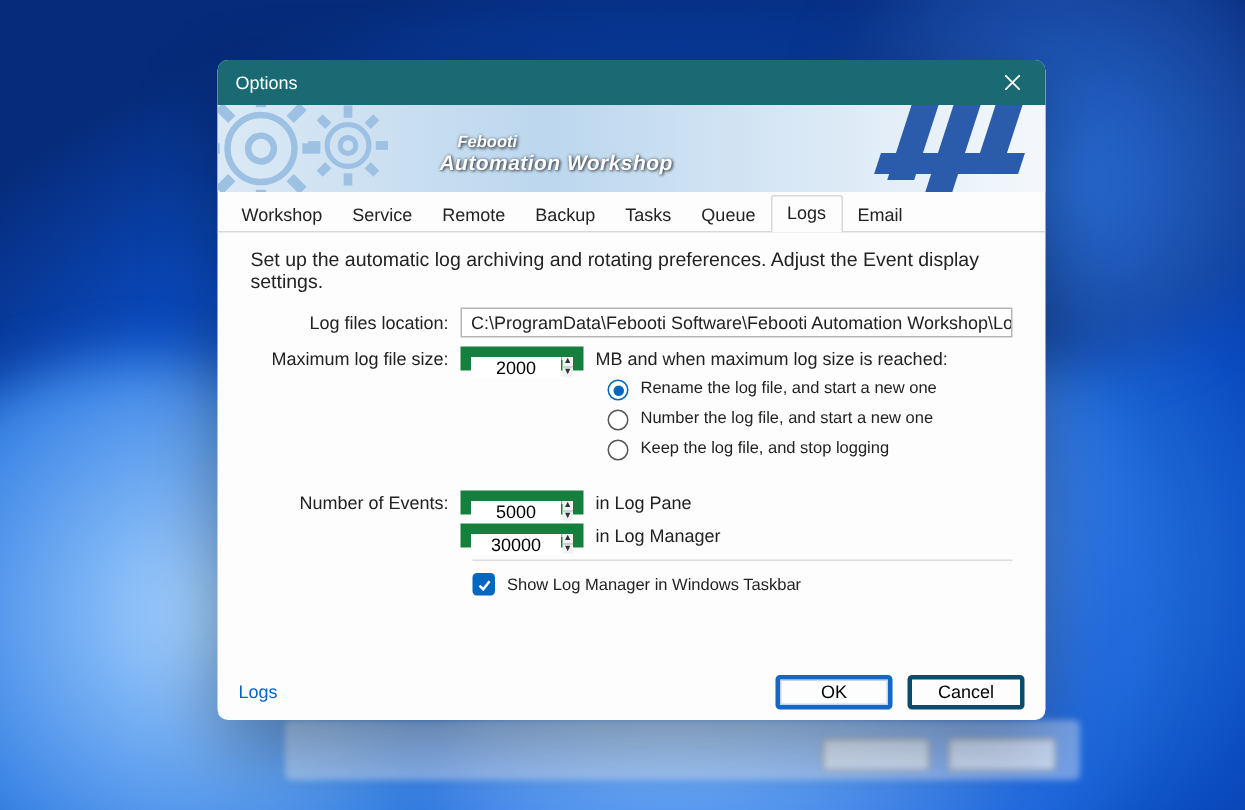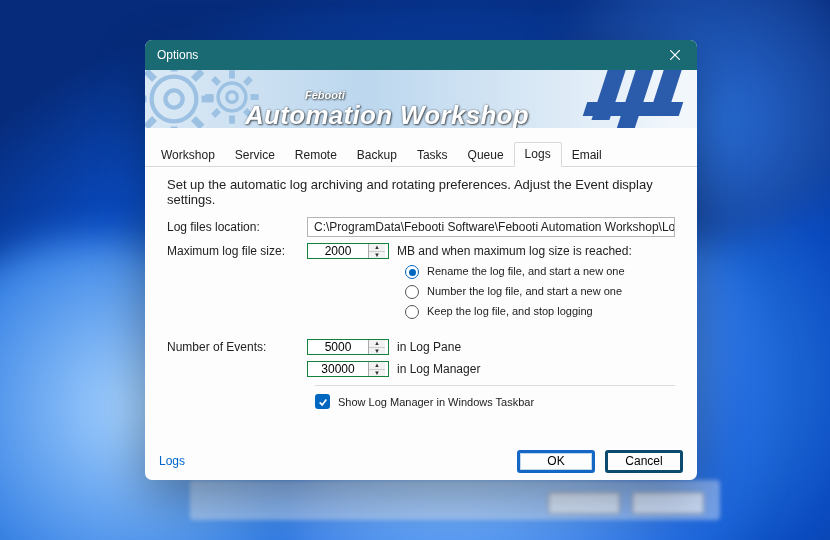--- a/index.html
+++ b/index.html
@@ -71,25 +71,25 @@
   .gear { position: absolute; }
   .gear svg { display: block; }
   
   .stripes { position: absolute; right: 0; top: -4px; }
   .banner-title {
     position: absolute; left: 100px; top: 20px;
     color: #fff; font-weight: 700; font-style: italic;
     text-shadow: 1px 1px 2px rgba(0,0,0,0.6), 0 0 2px rgba(0,0,0,0.5);
   }
   .banner-title .small { font-size: 11px; display: block; margin-left: 60px; line-height: 10px; }
-  .banner-title .big { font-size: 26px; letter-spacing: 0.3px; }
+  .banner-title .big { font-size: 14px; letter-spacing: 0.3px; margin-left: 48px; }
 
   .tabs {
     display: flex; align-items: flex-end;
-    padding: 0 6px; margin-top: 15px;
+    padding: 0 6px; margin-top: 3px;
     border-bottom: 1px solid #d8d8d8;
     height: 24px;
     gap: 0;
   }
   .tab {
     padding: 4px 10px 5px 10px;
     font-size: 12px;
     color: #222;
     cursor: pointer;
     position: relative; top: 1px;
@@ -101,33 +101,33 @@
     background: #fdfdfd;
   }
 
   .content {
     padding: 10px 22px 0 22px;
     color: #222;
   }
   .desc { font-size: 13px; margin-bottom: 10px; }
 
   .form-row { display: flex; align-items: center; margin-bottom: 6px; }
-  .form-label { width: 140px; padding-right: 8px; font-size: 12px; }
+  .form-label { width: 140px; text-align: right; padding-right: 8px; font-size: 12px; }
   .location-box {
     flex: 1; height: 20px;
     border: 1px solid #b5b5b5;
     background: #fff;
     padding: 1px 6px; font-size: 12px;
     overflow: hidden; white-space: nowrap;
     display: flex; align-items: center;
   }
   .num-input {
     width: 82px; height: 16px;
-    border: 1px solid #15803d;
-    background: #fff; display: flex; align-items: center;
+    border: 7px solid #15803d;
+    background: #fff; display: flex; align-items: flex-start;
   }
   .num-input input {
     border: none; outline: none;
     width: 60px; text-align: center;
     font-size: 12px; font-family: inherit;
     padding: 0;
   }
   .spinner {
     width: 17px; height: 100%;
     border-left: 1px solid #aaa;

